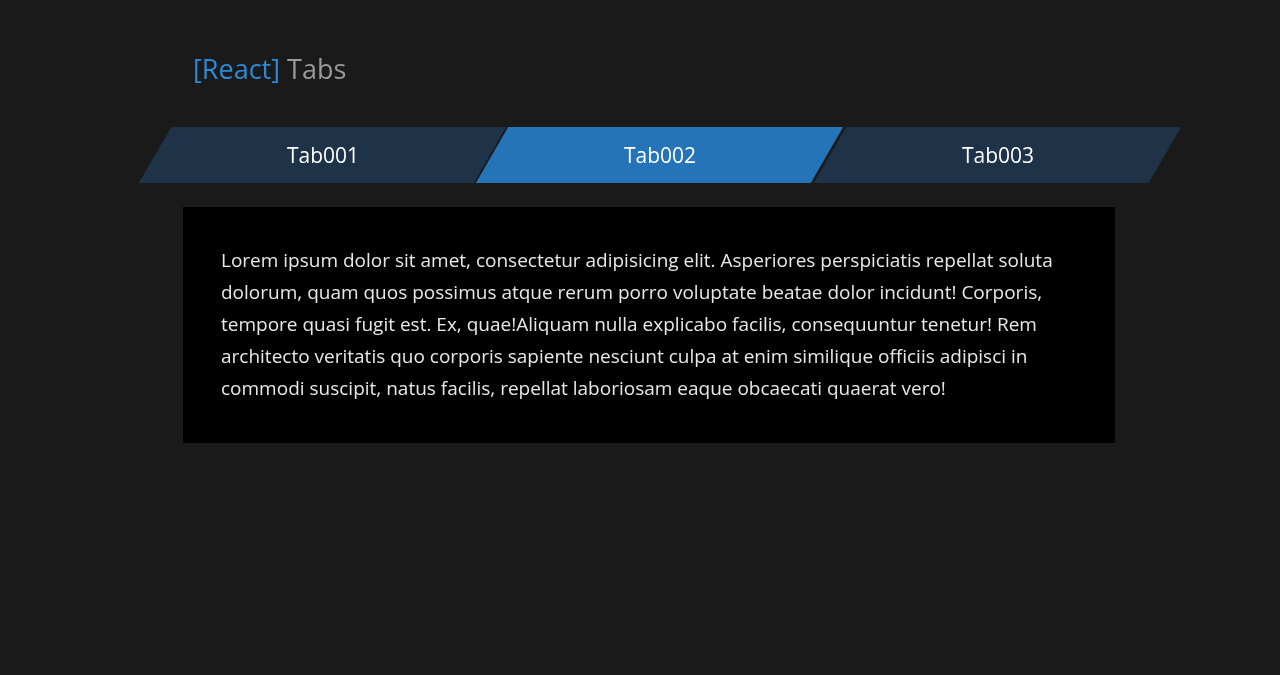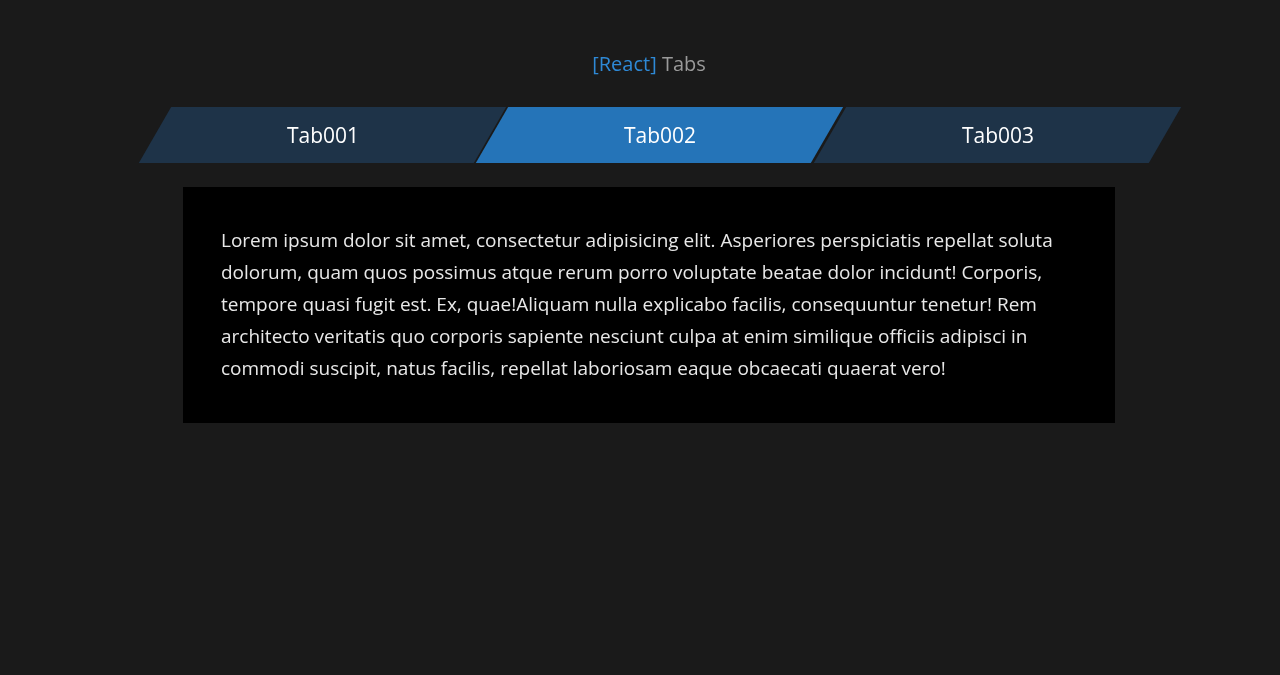--- a/index.html
+++ b/index.html
@@ -17,26 +17,25 @@
       overflow: hidden;
     }
     
     .container {
       padding: 50px 0 0 0;
       margin: 0 auto;
       width: 930px;
     }
     
     .page-title {
-      font-size: 20px;
+      font-size: 27px;
       font-weight: 400;
       color: #9a9a9a;
-      margin-bottom: 30px;
+      margin-bottom: 40px;
       margin-left: 18px;
-      text-align: center;
     }
     
     .page-title .bracket {
       color: #2e89d6;
     }
     
     .tabs-wrapper {
       position: relative;
       margin-left: -20px;
       width: 1010px;

